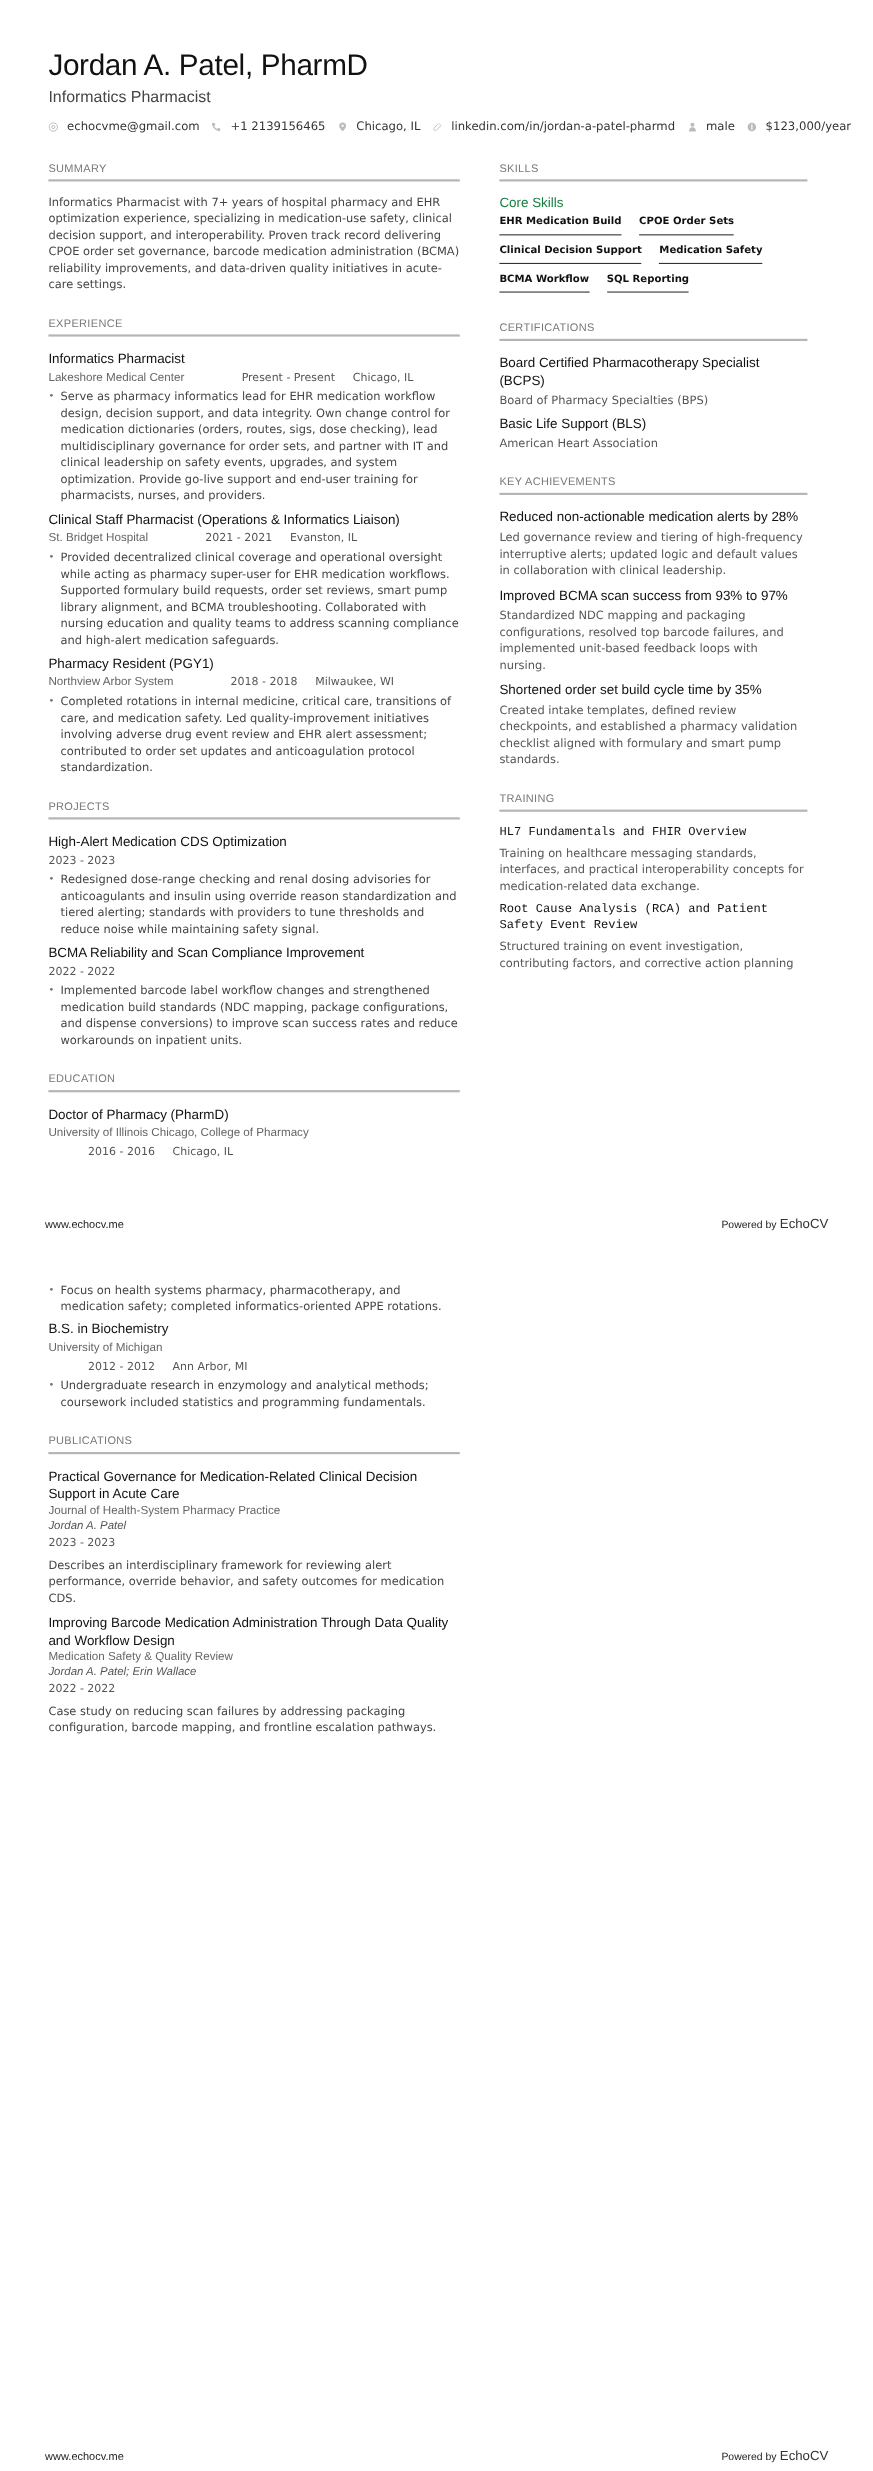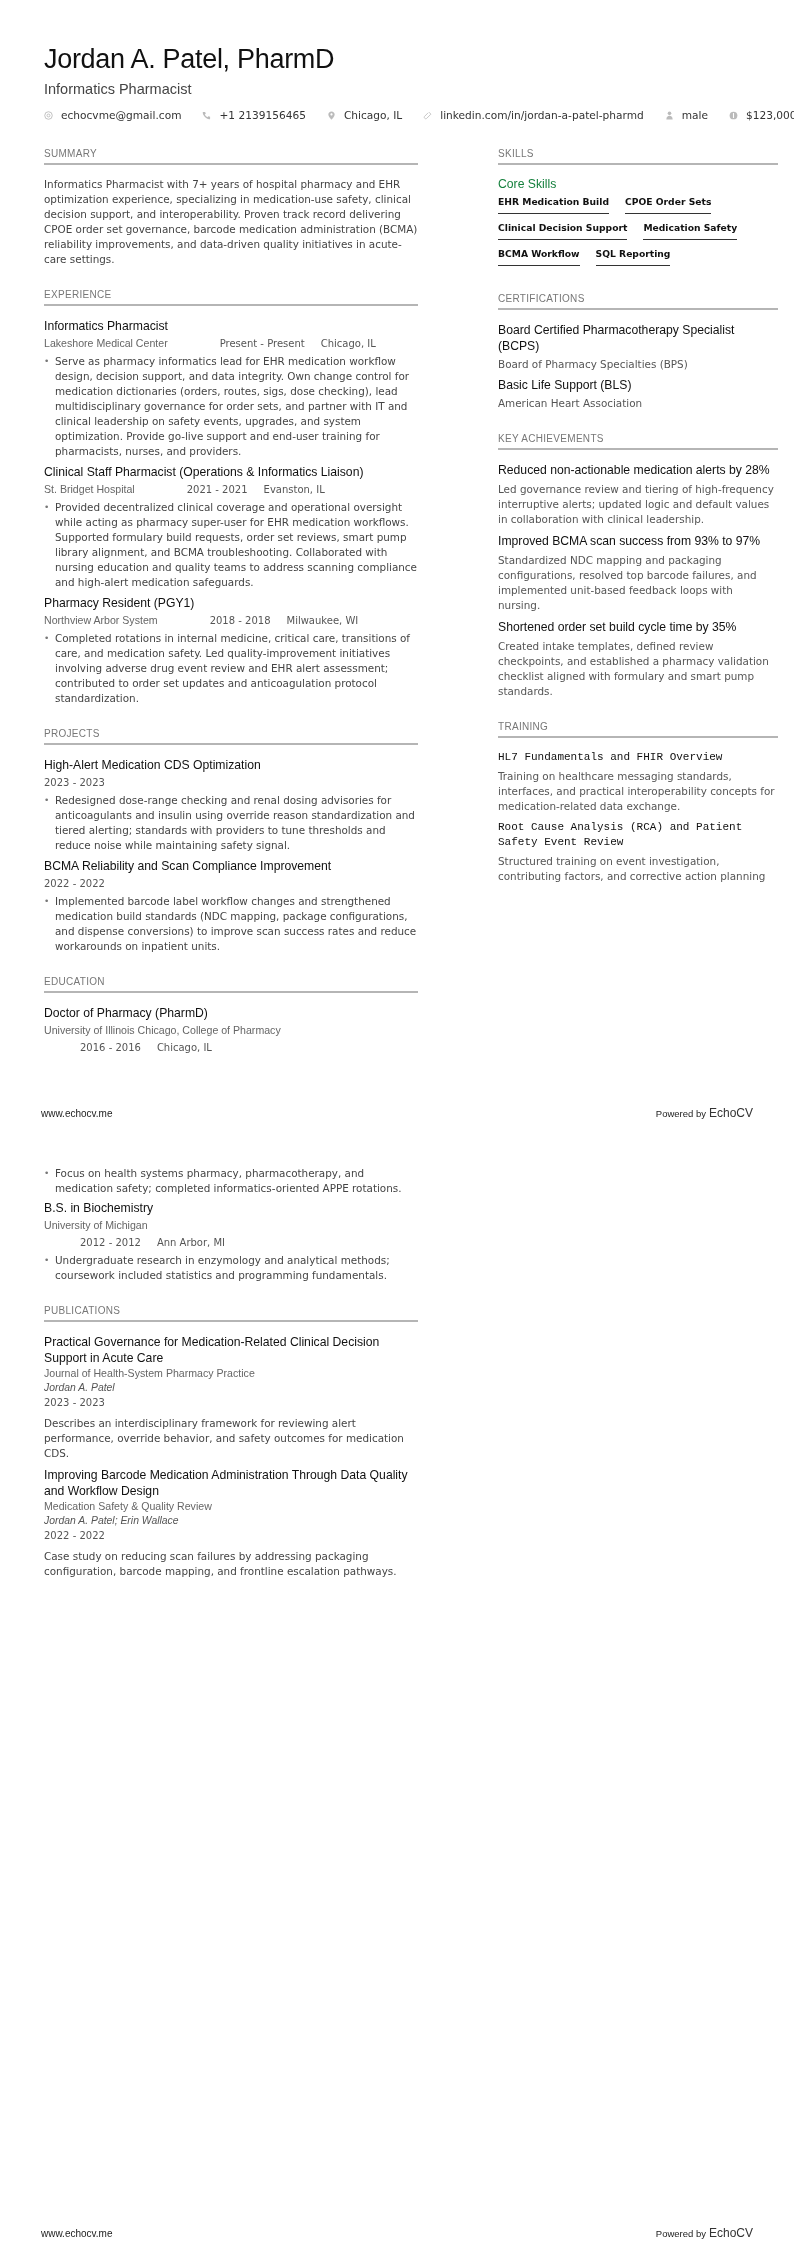--- a/index.html
+++ b/index.html
@@ -19,27 +19,27 @@
     .header { position: absolute; left: 44px; top: 42px; width: 720px; }
     .name {
       font-family: "Liberation Sans", sans-serif;
       font-size: 27px; font-weight: 400; color: #111111; letter-spacing: -0.3px;
       line-height: 34px;
     }
     .title {
       font-family: "Liberation Sans", sans-serif;
       font-size: 14.5px; color: #444444; margin-top: 4px; line-height: 18px;
     }
-    .contacts { display: flex; align-items: center; margin-top: 11px; font-size: 10.6px; color: #333; white-space: nowrap; gap: 10px; }
+    .contacts { display: flex; align-items: center; margin-top: 11px; font-size: 10.6px; color: #333; white-space: nowrap; }
     .contact { display: flex; align-items: center; margin-right: 11px; }
     .contact .ic { width: 9px; height: 11px; margin-right: 8px; display: inline-flex; align-items: center; justify-content: center; }
     .contact .ic svg { width: 9px; height: 9px; fill: #bbbbbb; stroke: none; }
 
     .col-left { position: absolute; left: 44px; width: 374px; }
-    .col-right { position: absolute; left: 498px; width: 280px; }
+    .col-right { position: absolute; left: 454px; width: 280px; }
 
     .sec-head {
       font-family: "Liberation Sans", sans-serif;
       font-size: 10px; color: #777; letter-spacing: 0.3px;
       padding-bottom: 3px; border-bottom: 2px solid #b5b5b5; line-height: 12px;
       margin-bottom: 12px;
     }
     .body-text { font-size: 10.4px; line-height: 15px; color: #444; }
     .item-title {
       font-family: "Liberation Sans", sans-serif;

